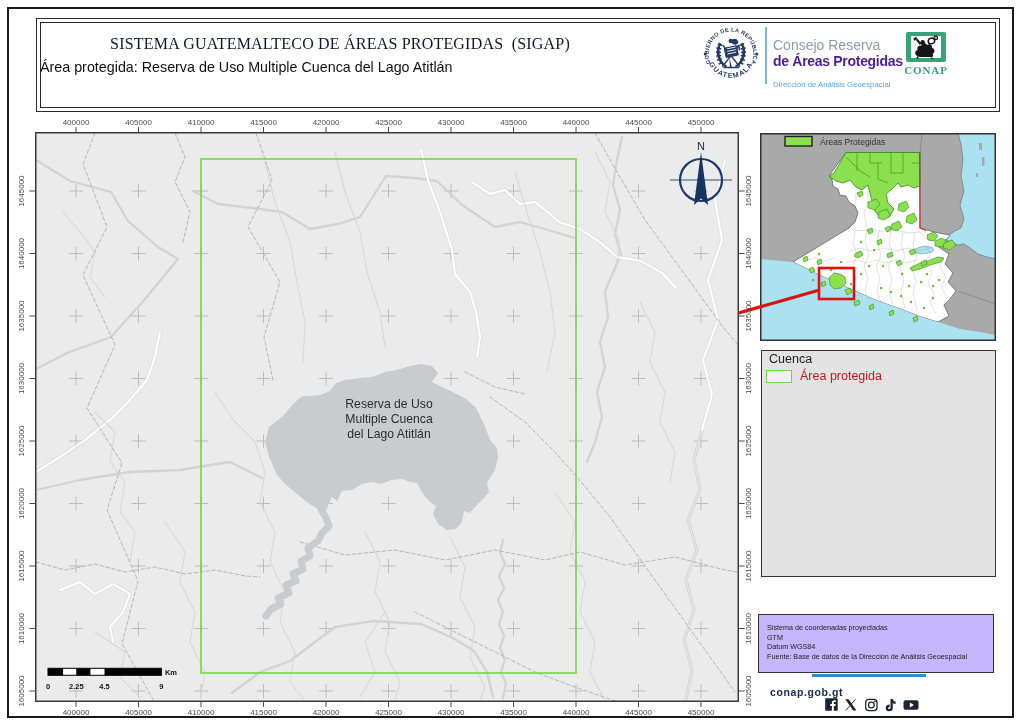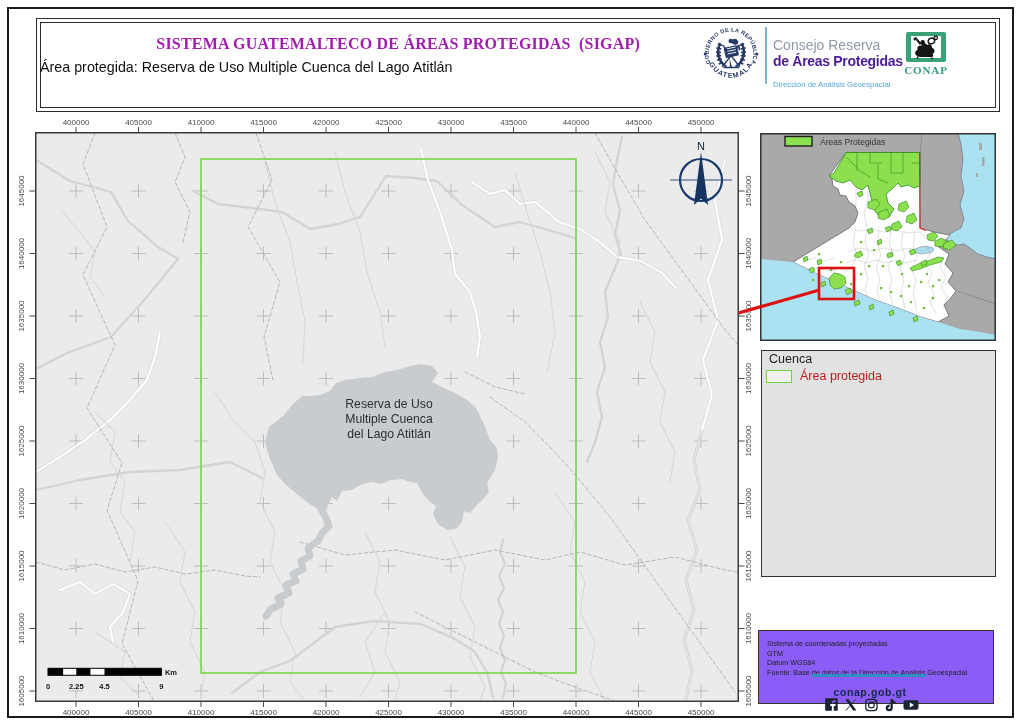--- a/index.html
+++ b/index.html
@@ -2,21 +2,21 @@
 <html><head><meta charset="utf-8">
 <style>
 *{margin:0;padding:0;box-sizing:border-box}
 html,body{width:1024px;height:724px;background:#fff;font-family:"Liberation Sans",sans-serif;position:relative;overflow:hidden}
 .abs{position:absolute}
 </style></head>
 <body>
 <div class="abs" style="left:7px;top:7px;width:1007px;height:711px;border:2px solid #1a1a1a"></div>
 <div class="abs" style="left:36px;top:18px;width:964px;height:94px;border:1.5px solid #2b2b2b"></div>
 <div class="abs" style="left:40px;top:22px;width:956px;height:86px;border:1px solid #2b2b2b"></div>
-<div class="abs" style="left:40px;top:35px;width:600px;text-align:right;font-family:'Liberation Serif',serif;font-weight:bold;font-size:16px;color:#a21caf;letter-spacing:0.2px">SISTEMA GUATEMALTECO DE ÁREAS PROTEGIDAS&nbsp; (SIGAP)</div>
+<div class="abs" style="left:40px;top:35px;width:600px;text-align:center;font-family:'Liberation Serif',serif;font-weight:normal;font-size:16px;color:#0f172a;letter-spacing:0.2px">SISTEMA GUATEMALTECO DE ÁREAS PROTEGIDAS&nbsp; (SIGAP)</div>
 <div class="abs" style="left:40px;top:59px;width:620px;font-size:14.3px;color:#101010">Área protegida: Reserva de Uso Multiple Cuenca del Lago Atitlán</div>
 <svg style="position:absolute;left:702px;top:25px" width="58" height="58" viewBox="0 0 58 58">
 <defs>
 <path id="arcT" d="M8,36.7 A22.4,22.4 0 1,1 50,36.7"></path>
 <path id="arcB" d="M6.5,37.2 A24,24 0 0,0 51.5,37.2"></path>
 </defs>
 <text font-size="5.6" font-weight="bold" fill="#263a66" letter-spacing="0.3" font-family="Liberation Sans, sans-serif" text-anchor="middle"><textPath href="#arcT" startOffset="50%">GOBIERNO DE LA REPÚBLICA</textPath></text>
 <text font-size="7" font-weight="bold" fill="#263a66" letter-spacing="1.2" font-family="Liberation Sans, sans-serif" text-anchor="middle"><textPath href="#arcB" startOffset="50%">GUATEMALA</textPath></text>
 <circle cx="3.2" cy="29" r="1.5" fill="#263a66"></circle>
 <circle cx="54.8" cy="29" r="1.5" fill="#263a66"></circle>
@@ -213,23 +213,23 @@
 <path d="M159.5,19.5 L160,95 L166,97.5" fill="none" stroke="#e03030" stroke-width="1.2"></path>
 <rect x="59" y="135" width="35" height="31" fill="none" stroke="#dd1111" stroke-width="2.6"></rect>
 <rect x="25" y="3.5" width="27" height="9.5" fill="#8ce04d" stroke="#222" stroke-width="1.4"></rect>
 <text x="60" y="11.5" font-size="8.5" fill="#333" font-family="Liberation Sans, sans-serif">Áreas Protegidas</text>
 <rect x="0.75" y="0.75" width="234.5" height="206.5" fill="none" stroke="#333" stroke-width="1.5"></rect>
 </svg>
 <div class="abs" style="left:761px;top:350px;width:235px;height:227px;background:#e2e2e2;border:1.5px solid #333"></div>
 <div class="abs" style="left:769px;top:352px;font-size:12.5px;color:#222">Cuenca</div>
 <div class="abs" style="left:766px;top:370px;width:26px;height:12.5px;background:#f0f0f0;border:1.5px solid #6cd645"></div>
 <div class="abs" style="left:800px;top:369px;font-size:12.5px;color:#b91c1c">Área protegida</div>
-<div class="abs" style="left:758px;top:630px;width:236px;height:74px;background:#8b5cf6;border:1.5px solid #333;padding:8px 0 0 8px;font-size:7.2px;line-height:9.7px;color:#222">Sistema de coordenadas proyectadas<br>GTM<br>Datum WGS84<br>Fuente: Base de datos de la Dirección de Análisis Geoespacial</div>
+<div class="abs" style="left:758px;top:614px;width:236px;height:59px;background:#c4b5fd;border:1.5px solid #333;padding:8px 0 0 8px;font-size:7.2px;line-height:9.7px;color:#222">Sistema de coordenadas proyectadas<br>GTM<br>Datum WGS84<br>Fuente: Base de datos de la Dirección de Análisis Geoespacial</div>
 <div class="abs" style="left:812px;top:674px;width:114px;height:2.6px;background:#2e8fc0"></div>
-<div class="abs" style="left:770px;top:686px;width:200px;text-align:center;font-size:10.5px;font-weight:bold;letter-spacing:0.6px;color:#12294a">conap.gob.gt</div>
+<div class="abs" style="left:770px;top:686px;width:200px;text-align:left;font-size:10.5px;font-weight:bold;letter-spacing:0.6px;color:#12294a">conap.gob.gt</div>
 <svg style="position:absolute;left:824px;top:698px" width="96" height="13.5" viewBox="0 0 96 13.5">
 <g fill="#1a2433">
 <path transform="translate(1.2,0.35) scale(0.52)" d="M22.675 0H1.325C.593 0 0 .593 0 1.325v21.351C0 23.407.593 24 1.325 24H12.82v-9.294H9.692v-3.622h3.128V8.413c0-3.1 1.893-4.788 4.659-4.788 1.325 0 2.463.099 2.795.143v3.24l-1.918.001c-1.504 0-1.795.715-1.795 1.763v2.313h3.587l-.467 3.622h-3.12V24h6.116c.73 0 1.323-.593 1.323-1.325V1.325C24 .593 23.407 0 22.675 0z"></path>
 <path transform="translate(21.3,1.15) scale(0.00925)" d="M714.163 519.284 1160.89 0H1055.03L667.137 450.887 357.328 0H0l468.492 681.821L0 1226.37h105.866l409.625-476.152 327.181 476.152H1200L714.163 519.284Z"></path>
 <g fill="none" stroke="#1a2433" stroke-width="1.25">
 <rect x="41.7" y="1.35" width="11.3" height="11.3" rx="3.1"></rect>
 <circle cx="47.35" cy="7" r="2.85"></circle>
 </g>
 <circle cx="50.9" cy="3.4" r="0.85"></circle>
 <path d="M66.5,1h2.3q0.2,2.3 2.8,2.7v2.3q-1.6,0-2.8,-0.9v4.6q0,3.6-3.6,3.6q-3.5,0-3.5,-3.3q0,-3.2 3.9,-3.4v2.3q-1.7,0.2-1.7,1.2q0,1 1.2,1q1.4,0,1.4,-1.6z"></path>

